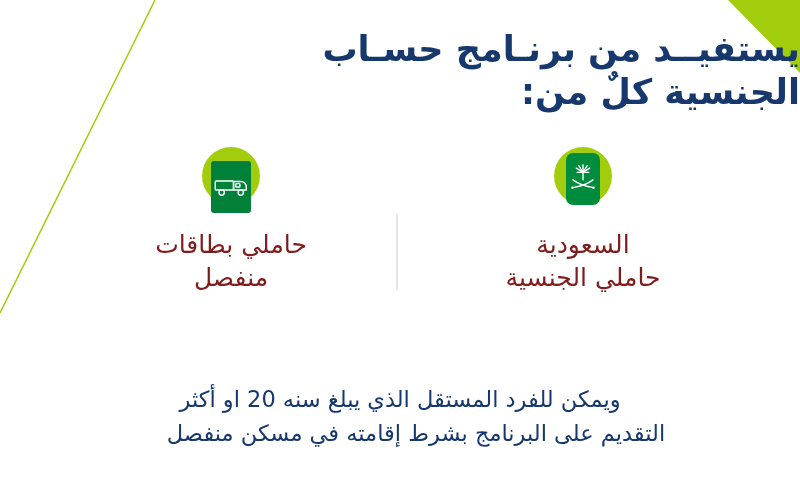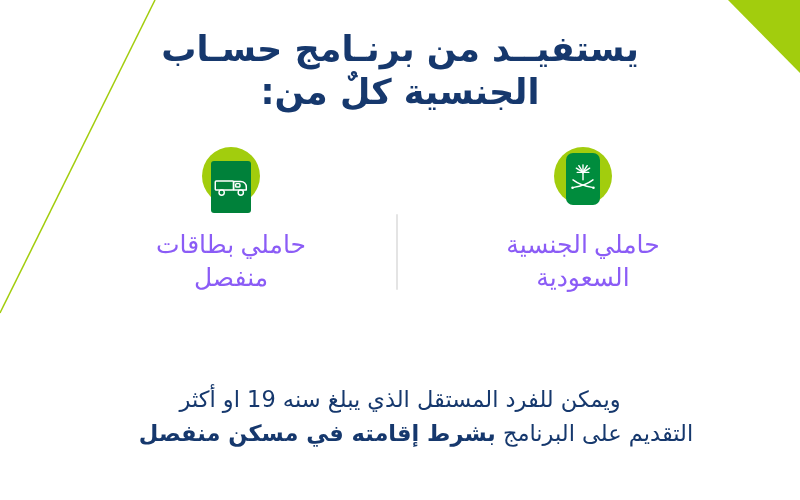--- a/index.html
+++ b/index.html
@@ -13,21 +13,21 @@
   }
   svg.decor {
     position: absolute;
     top: 0; left: 0;
     width: 800px; height: 500px;
     pointer-events: none;
   }
   .title {
     position: absolute;
     top: 28px; left: 0; right: 0;
-    text-align: center;
+    text-align: right;
     direction: rtl;
     color: #16386D;
     font-size: 35px;
     font-weight: 800;
     line-height: 1.22;
     letter-spacing: 0;
   }
   .group {
     position: absolute;
     top: 147px;
@@ -62,44 +62,43 @@
   }
   .card-truck {
     left: 9px; top: 14px;
     width: 40px; height: 52px;
     border-radius: 3px;
     background: #00813A;
   }
   .label {
     margin-top: 13px;
     direction: rtl;
-    color: #8b5cf6;
+    color: #7f1d1d;
     font-size: 25px;
     font-weight: 500;
     line-height: 1.32;
-    font-family: Liberation Serif, serif;
   }
   .divider {
     position: absolute;
     left: 396px; top: 214px;
     width: 2px; height: 76px;
     background: #E4E4E4;
     border-radius: 1px;
   }
   .footnote {
     position: absolute;
     top: 383px; left: 40px; right: 40px;
     text-align: center;
     direction: rtl;
     color: #16386D;
     font-size: 22.5px;
     font-weight: 500;
     line-height: 1.5;
   }
-  .footnote b { font-weight: 700; margin-left: 32px; }
+  .footnote b { font-weight: 400; margin-left: 32px; }
 </style>
 </head>
 <body>
 
 <div class="canvas">
 
   <svg class="decor" viewBox="0 0 800 500" aria-hidden="true">
     <polygon points="728,0 800,0 800,73" fill="#A2CD0D"></polygon>
     <line x1="155" y1="0" x2="0" y2="313" stroke="#A2CD0D" stroke-width="1.5"></line>
   </svg>
@@ -128,22 +127,22 @@
 
             <path d="M6 21 C 14 27, 22 29, 29 30"></path>
             <path d="M30 21 C 22 27, 14 29, 7 30"></path>
           </g>
           <circle cx="30.5" cy="30.5" r="1.6" fill="#ffffff"></circle>
           <circle cx="5.5" cy="30.5" r="1.6" fill="#ffffff"></circle>
         </svg>
       </div>
     </div>
     <div class="label">
+      <div>السعودية</div>
       <div>حاملي الجنسية</div>
-      <div>السعودية</div>
     </div>
   </div>
 
   <div class="group group-left">
     <div class="icon-wrap">
       <div class="icon-circle"></div>
       <div class="icon-card card-truck">
         <svg width="34" height="26" viewBox="0 0 40 28" fill="none" aria-hidden="true">
           <g stroke="#ffffff" stroke-width="1.7" stroke-linejoin="round" fill="none">
 
@@ -161,17 +160,17 @@
     </div>
     <div class="label">
       <div>حاملي بطاقات</div>
       <div>منفصل</div>
     </div>
   </div>
 
   <div class="divider"></div>
 
   <div class="footnote">
-    <div>ويمكن للفرد المستقل الذي يبلغ سنه 19 او أكثر</div>
+    <div>ويمكن للفرد المستقل الذي يبلغ سنه 20 او أكثر</div>
     <div><span>التقديم على البرنامج</span> <b>بشرط إقامته في مسكن منفصل</b></div>
   </div>
 
 </div>
 
 </body></html>

